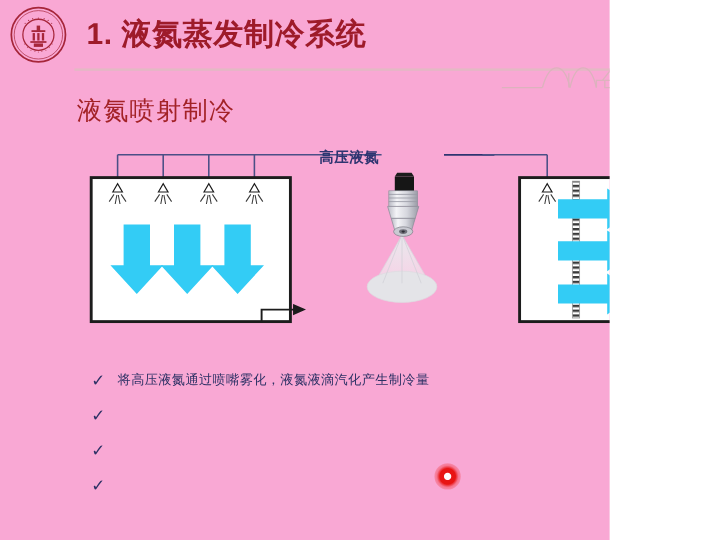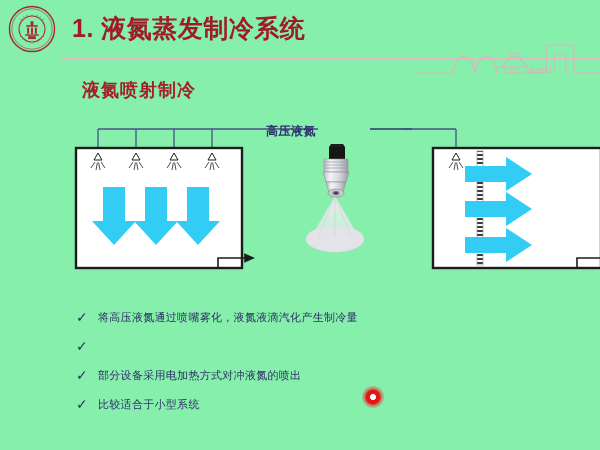--- a/index.html
+++ b/index.html
@@ -5,23 +5,23 @@
   html, body {
     margin: 0;
     padding: 0;
     background: #ffffff;
   }
   body {
     font-family: "Liberation Sans", "DejaVu Sans", sans-serif;
   }
   #slide {
     position: relative;
-    width: 600px;
+    width: 508px;
     height: 450px;
-    background: #86efac;
+    background: #f9a8d4;
     overflow: hidden;
   }
 
   
   #header {
     position: absolute;
     left: 0; top: 0;
     width: 600px; height: 58px;
   }
   #logo {
@@ -46,23 +46,23 @@
   }
   #skyline {
     position: absolute;
     left: 418px; top: 33px;
     width: 182px; height: 48px;
   }
 
   
   #section-heading {
     position: absolute;
-    left: 82px; top: 78px;
-    font-size: 18px;
-    font-weight: bold;
+    left: 64px; top: 78px;
+    font-size: 21px;
+    font-weight: normal;
     color: #a32227;
     letter-spacing: 1px;
     white-space: nowrap;
   }
 
   
   #diagram {
     position: absolute;
     left: 0; top: 118px;
     width: 600px; height: 175px; padding-left: 40px;
@@ -335,25 +335,23 @@
       <span class="bullet-check">✓</span>
       <span class="bullet-text">将高压液氮通过喷嘴雾化，液氮液滴汽化产生制冷量</span>
     </div>
 
     <div class="bullet">
       <span class="bullet-check">✓</span>
     </div>
 
     <div class="bullet">
       <span class="bullet-check">✓</span>
-      <span class="bullet-text">部分设备采用电加热方式对冲液氮的喷出</span>
     </div>
 
     <div class="bullet">
       <span class="bullet-check">✓</span>
-      <span class="bullet-text">比较适合于小型系统</span>
     </div>
 
   </div>
 
   <div id="cursor"></div>
 
 </div>
 
 </body></html>

